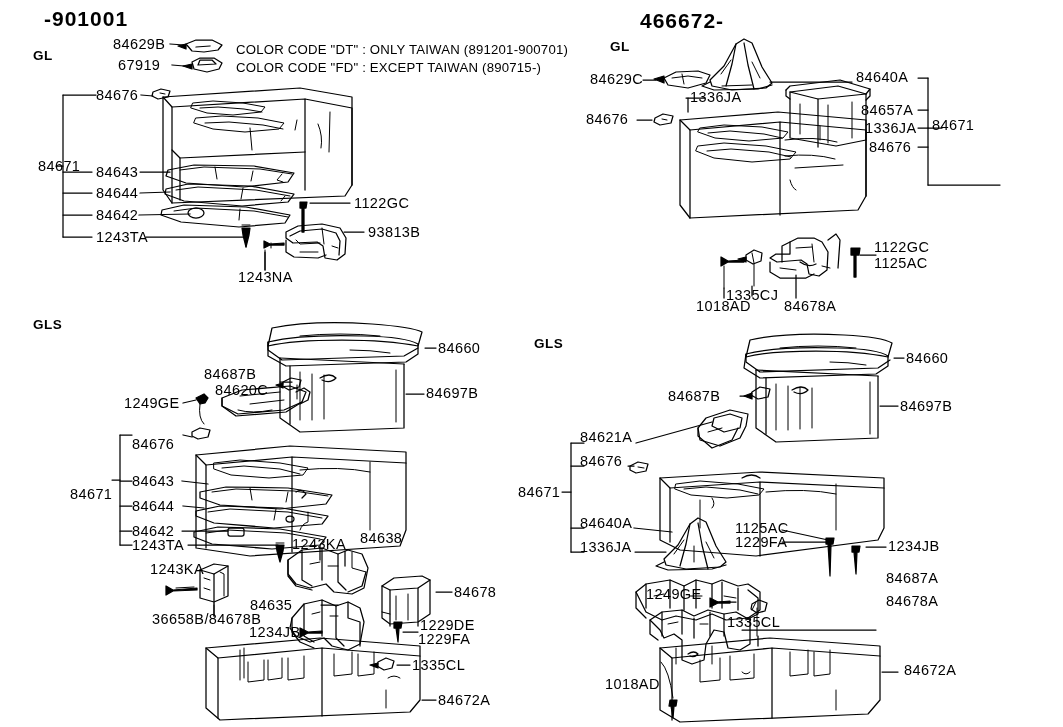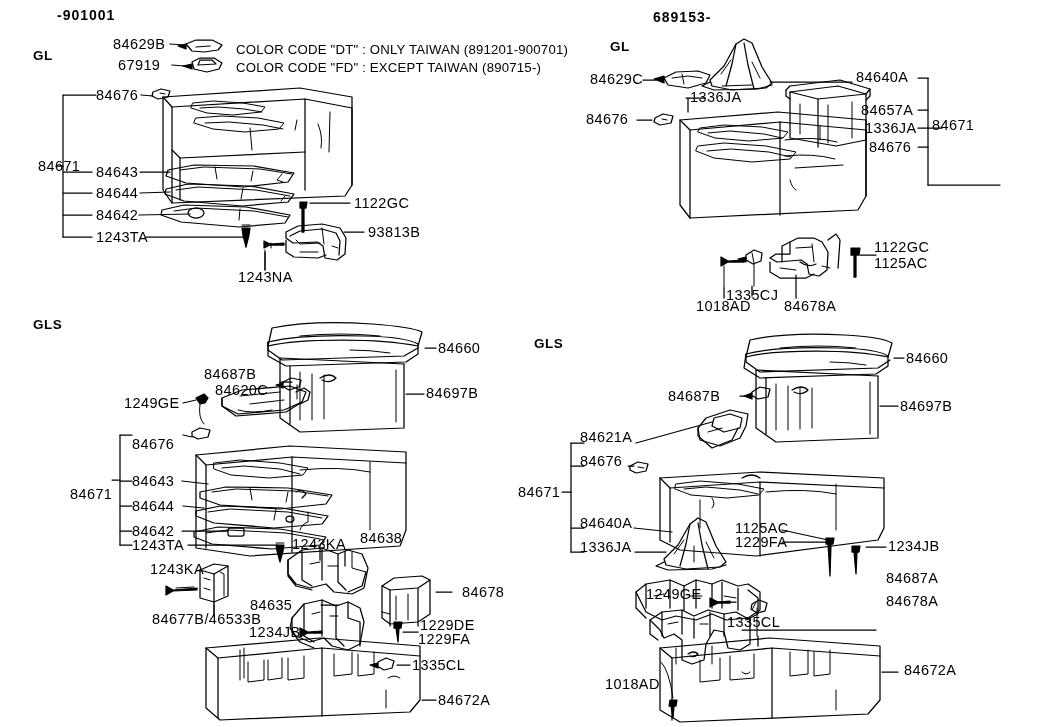--- a/index.html
+++ b/index.html
@@ -1,20 +1,20 @@
 <!DOCTYPE html>
 <html><head>
 <meta charset="utf-8">
 <style>
   html,body{margin:0;padding:0;background:#ffffff;}
   body{width:1063px;height:727px;font-family:"Liberation Sans",sans-serif;color:#000;overflow:hidden;}
   #sheet{position:relative;width:1063px;height:727px;background:#fff;}
   svg.art{position:absolute;left:0;top:0;width:1063px;height:727px;overflow:visible;}
   .lbl{position:absolute;font-family:"Liberation Sans",sans-serif;font-size:14.5px;letter-spacing:0.4px;white-space:nowrap;color:#000;line-height:1;}
-  .hdr{font-size:14px;font-weight:bold;letter-spacing:1px;margin-left:13px;}
+  .hdr{font-size:21px;font-weight:bold;letter-spacing:1px;}
   .grade{font-size:13.5px;font-weight:bold;letter-spacing:0.5px;}
   .note{font-size:13.2px;letter-spacing:0.2px;}
   svg.art path,svg.art line,svg.art polyline,svg.art polygon,svg.art rect,svg.art ellipse,svg.art circle{
     fill:none;stroke:#000;stroke-width:1.25;stroke-linejoin:round;stroke-linecap:round;}
   svg.art .ld{stroke-width:1.3;}
   svg.art .fillblk{fill:#000;stroke:#000;}
   svg.art .thin{stroke-width:1;}
 </style>
 </head>
 <body>
@@ -548,21 +548,21 @@
       <line x1="782" y1="542" x2="828" y2="542"></line>
       <line x1="866" y1="547" x2="886" y2="547"></line>
       <line x1="758" y1="636" x2="758" y2="646"></line>
       <line x1="736" y1="602" x2="712" y2="602"></line>
       <line x1="742" y1="630" x2="876" y2="630"></line>
       <line x1="882" y1="672" x2="898" y2="672"></line>
     </g>
   </svg>
 
   <div class="lbl hdr" style="left:44px;top:8px;">-901001</div>
-  <div class="lbl hdr" style="left:640px;top:10px;">689153-</div>
+  <div class="lbl hdr" style="left:640px;top:10px;">466672-</div>
 
   <div class="lbl note" style="left:236px;top:43px;">COLOR CODE "DT" : ONLY TAIWAN (891201-900701)</div>
   <div class="lbl note" style="left:236px;top:61px;">COLOR CODE "FD" : EXCEPT TAIWAN (890715-)</div>
 
   <div class="lbl grade" style="left:33px;top:49px;">GL</div>
   <div class="lbl" style="left:113px;top:37px;">84629B</div>
   <div class="lbl" style="left:118px;top:58px;">67919</div>
   <div class="lbl" style="left:96px;top:88px;">84676</div>
   <div class="lbl" style="left:38px;top:159px;">84671</div>
   <div class="lbl" style="left:96px;top:165px;">84643</div>
@@ -595,23 +595,23 @@
   <div class="lbl" style="left:426px;top:386px;">84697B</div>
   <div class="lbl" style="left:124px;top:396px;">1249GE</div>
   <div class="lbl" style="left:132px;top:437px;">84676</div>
   <div class="lbl" style="left:70px;top:487px;">84671</div>
   <div class="lbl" style="left:132px;top:474px;">84643</div>
   <div class="lbl" style="left:132px;top:499px;">84644</div>
   <div class="lbl" style="left:132px;top:524px;">84642</div>
   <div class="lbl" style="left:132px;top:538px;">1243TA</div>
   <div class="lbl" style="left:292px;top:537px;">1243KA</div>
   <div class="lbl" style="left:360px;top:531px;">84638</div>
-  <div class="lbl" style="left:454px;top:585px;margin-left:8px;">84678</div>
+  <div class="lbl" style="left:454px;top:585px;">84678</div>
   <div class="lbl" style="left:150px;top:562px;">1243KA</div>
-  <div class="lbl" style="left:152px;top:612px;">84677B/46533B</div>
+  <div class="lbl" style="left:152px;top:612px;">36658B/84678B</div>
   <div class="lbl" style="left:250px;top:598px;">84635</div>
   <div class="lbl" style="left:249px;top:625px;">1234JB</div>
   <div class="lbl" style="left:420px;top:618px;">1229DE</div>
   <div class="lbl" style="left:418px;top:632px;">1229FA</div>
   <div class="lbl" style="left:412px;top:658px;">1335CL</div>
   <div class="lbl" style="left:438px;top:693px;">84672A</div>
 
   <div class="lbl grade" style="left:534px;top:337px;">GLS</div>
   <div class="lbl" style="left:906px;top:351px;">84660</div>
   <div class="lbl" style="left:668px;top:389px;">84687B</div>

